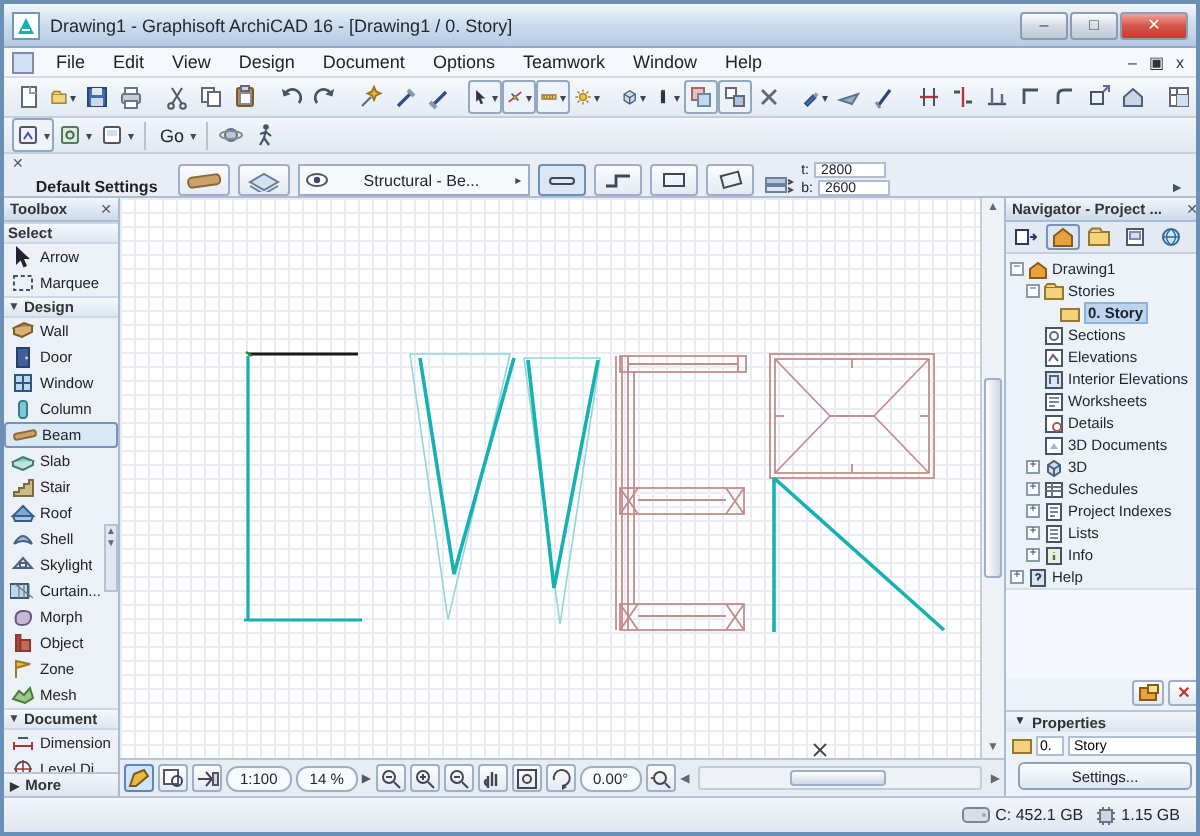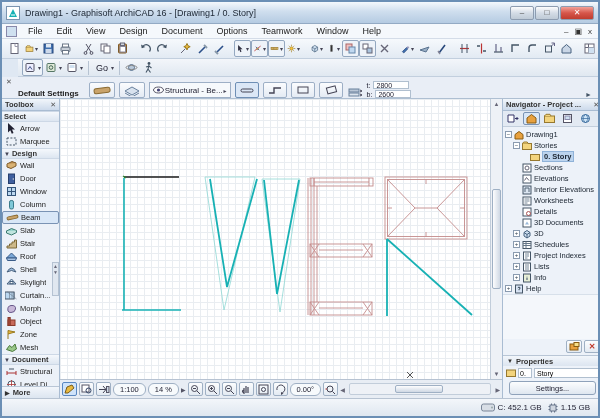--- a/index.html
+++ b/index.html
@@ -23,39 +23,39 @@
   
   .menubar { position:absolute; top:22px; left:0; right:0; height:15px; background:#f5f8fc;
     border-bottom:1px solid #d4dce8; display:flex; align-items:center; font-size:9px; color:#222; }
   .mdi-icon { width:11px; height:11px; margin:0 4px; border:1px solid #88a; background:#cfe0f0; }
   .menu-item { padding:1px 7px; cursor:default; }
   .mdi-ctrls { margin-left:auto; display:flex; gap:6px; padding-right:6px; font-size:8px; color:#333; }
   
   .tb1 { position:absolute; top:37px; left:0; right:0; height:20px;
     background:linear-gradient(#f6f9fc,#e2eaf3); border-bottom:1px solid #c2cfde;
     display:flex; align-items:center; padding:0 4px; }
-  .tb2 { position:absolute; top:57px; left:16px; right:0; height:18px;
+  .tb2 { position:absolute; top:57px; left:0; right:0; height:18px;
     background:linear-gradient(#f3f6fa,#e0e8f1); border-bottom:1px solid #c2cfde;
     display:flex; align-items:center; padding:0 4px; }
   .tbtn { height:17px; min-width:17px; display:inline-flex; align-items:center; justify-content:center;
     border:1px solid transparent; border-radius:2px; padding:0 1px; }
   .tbtn.boxed { border-color:#94a8c0; background:#eef3f9; }
   .tbtn .dd { font-size:6px; color:#445; margin-left:1px; }
   .sep { width:1px; height:14px; background:#b7c3d2; margin:0 3px; }
   .go-label { font-size:9px; color:#223; padding:0 2px; }
   
   .infobox { position:absolute; top:75px; left:0; right:0; height:22px; background:#e9eef6;
     border-bottom:1px solid #aebfd2; display:flex; align-items:flex-end; gap:4px; padding:0 4px; font-size:8px; }
   .ib-close { font-size:7px; color:#555; align-self:flex-start; margin-top:1px; }
   .ib-label { font-weight:bold; color:#222; font-size:8px; padding:0 6px 0 2px; white-space:nowrap; }
   .ib-btn { height:16px; min-width:24px; border:1px solid #9dafc6; border-radius:2px;
     background:linear-gradient(#fbfcfe,#e4ebf4); display:inline-flex; align-items:center; justify-content:center; padding:0 3px; gap:2px; white-space:nowrap; }
   .ib-btn.sel { background:#dbe7f6; border-color:#6f8fb5; }
   .ib-drop { height:16px; border:1px solid #9dafc6; background:#f6f9fc; display:inline-flex; align-items:center;
-    padding:0 3px; gap:1px; font-size:8px; color:#223; white-space:nowrap; }
+    padding:0 3px; gap:18px; font-size:8px; color:#223; white-space:nowrap; }
   .tb-fields { display:flex; flex-direction:column; justify-content:center; gap:1px; font-size:7px; color:#223; }
   .tb-row { display:flex; align-items:center; gap:3px; }
   .tb-val { width:36px; height:8px; background:#fff; border:1px solid #b0bfcf; font-size:7px; line-height:7px; padding:0 2px; }
   .ib-overflow { margin-left:auto; font-size:7px; color:#456; padding-right:2px; }
   
   .pal-title { height:12px; background:linear-gradient(#f2f6fb,#ccdaeb); border-bottom:1px solid #a9bcd2;
     font-size:7.5px; font-weight:bold; color:#333; display:flex; align-items:center; padding:0 3px; }
   .pal-title .x { margin-left:auto; font-weight:normal; font-size:7px; color:#555; }
   
   .toolbox { position:absolute; left:0; top:97px; width:58px; height:299px; background:#ecf1f8;
@@ -605,21 +605,21 @@
         </div>
         <div class="tbx-h">
           <span class="tri">▼</span>
           <span>Document</span>
         </div>
         <div class="tbx-i">
           <svg width="13" height="13" viewBox="0 0 13 13">
             <path d="M2,8 h9 M2,6 v4 M11,6 v4" stroke="#a33" fill="none"></path>
             <path d="M4,4 h5" stroke="#456"></path>
           </svg>
-          <span class="lbl">Structural</span>
+          <span class="lbl">Dimension</span>
         </div>
         <div class="tbx-i">
           <svg width="13" height="13" viewBox="0 0 13 13">
             <circle cx="6.5" cy="6.5" r="3.6" fill="#fff" stroke="#456"></circle>
             <path d="M6.5,2 v9 M2,6.5 h9" stroke="#a33" stroke-width="0.8"></path>
           </svg>
           <span class="lbl">Level Di...</span>
         </div>
       </div>
     <div class="tbx-more">

